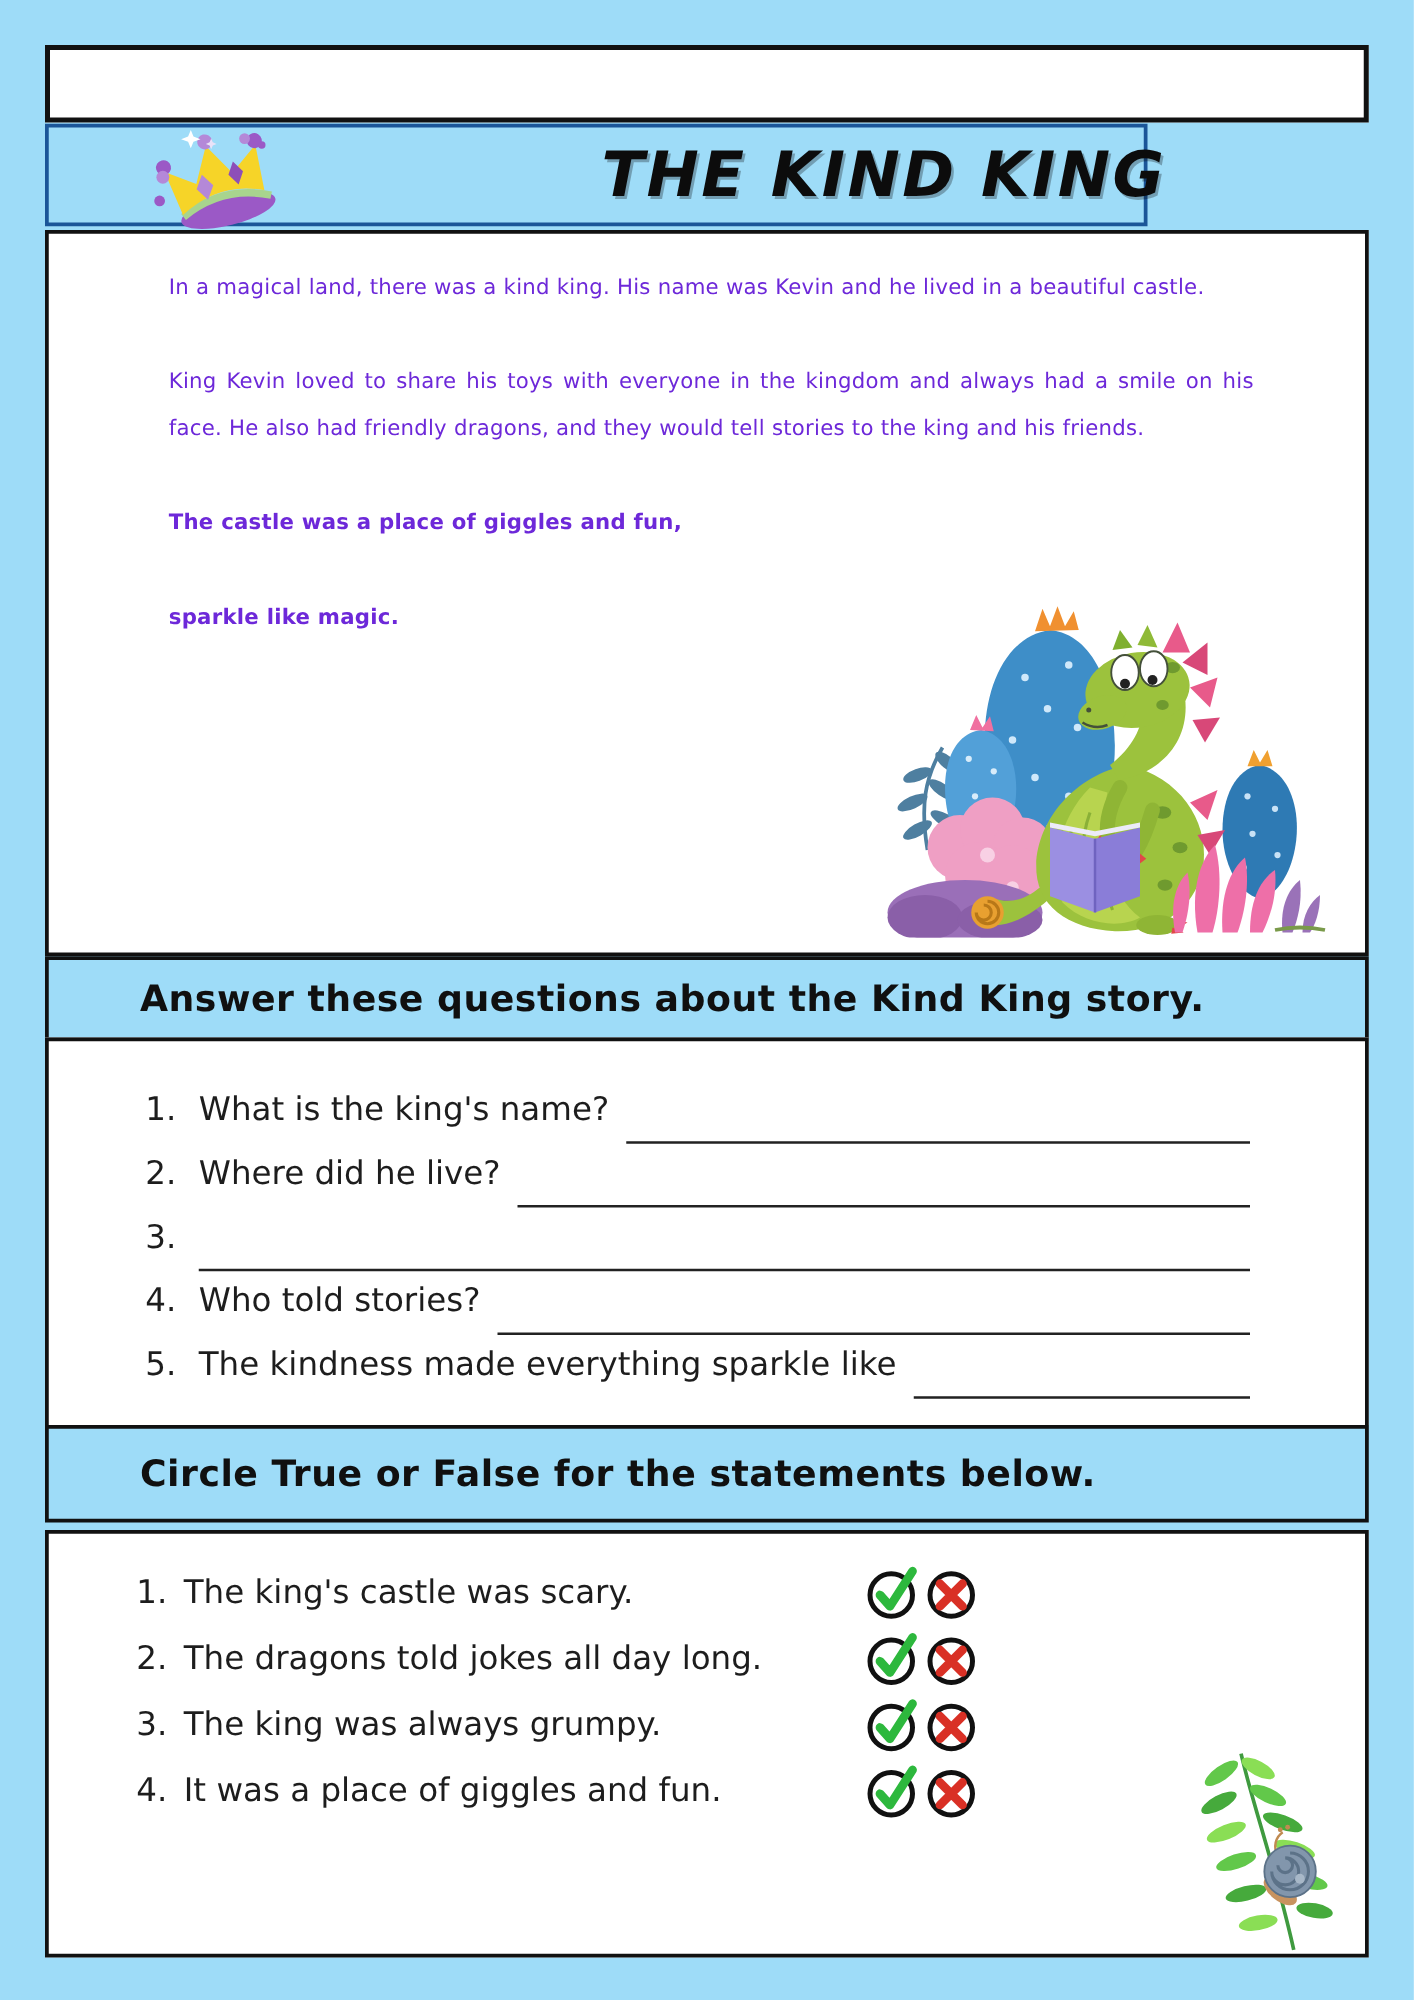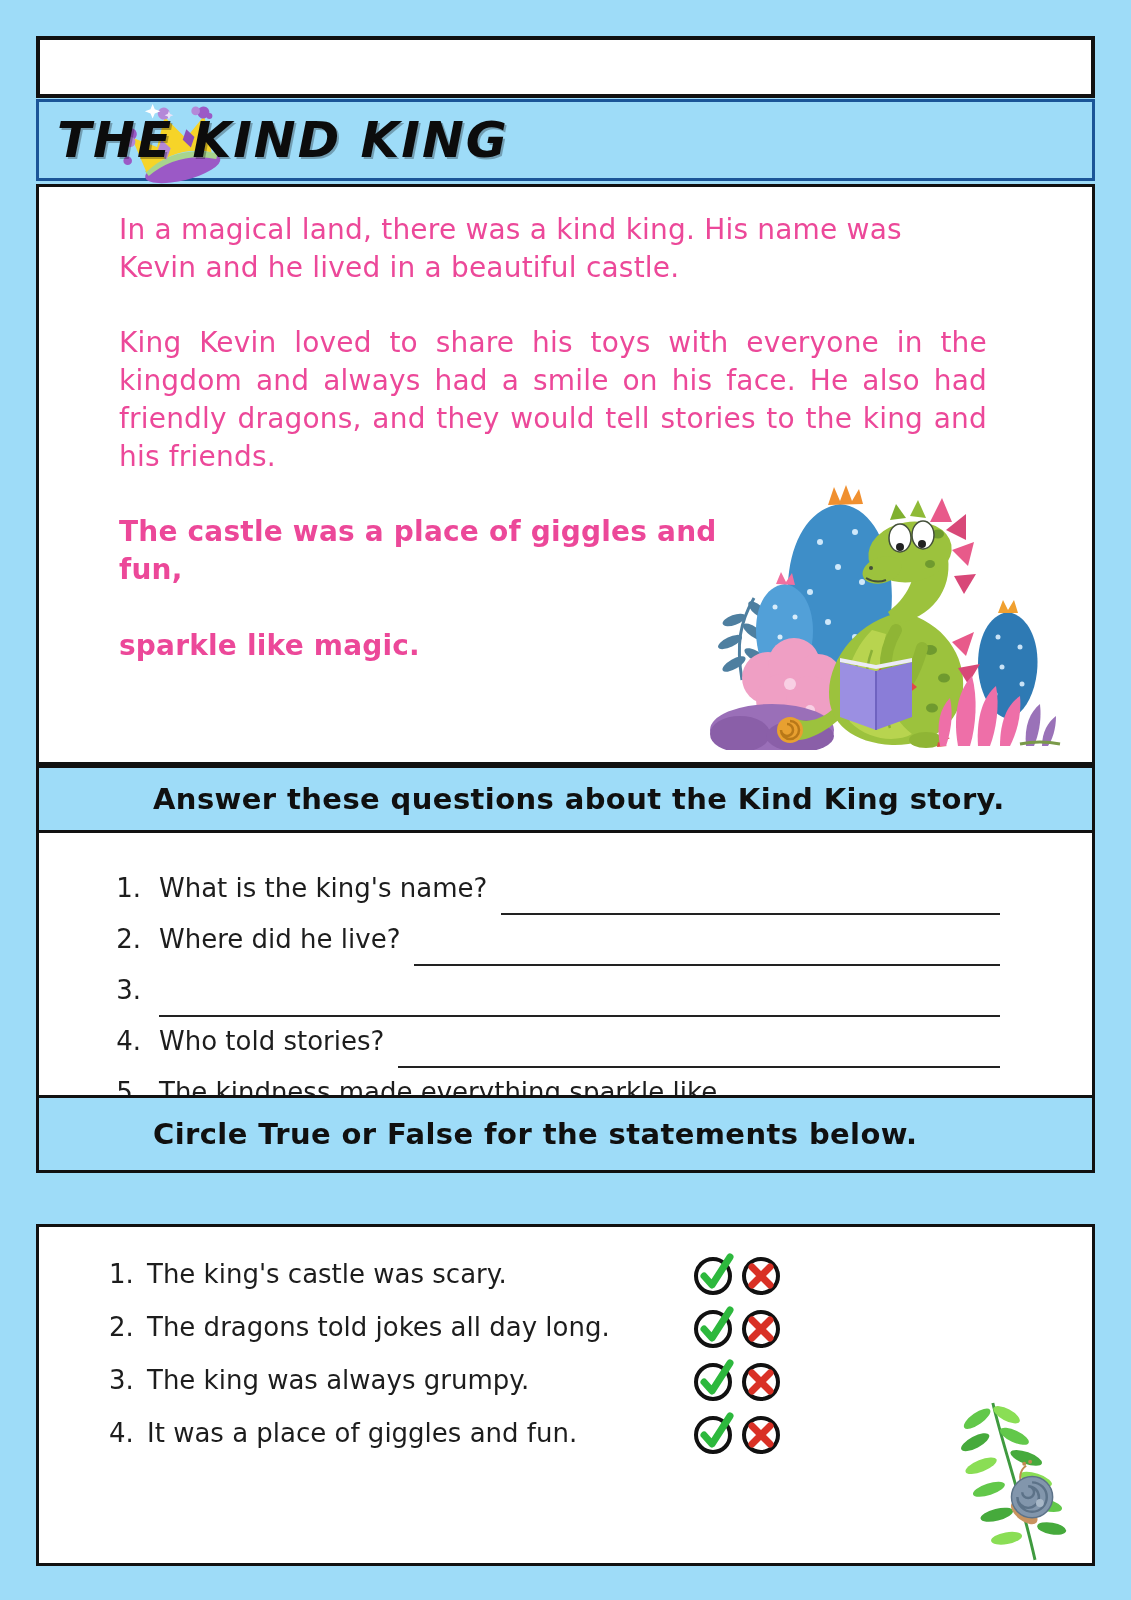--- a/index.html
+++ b/index.html
@@ -12,61 +12,61 @@
   .abs { position:absolute; }
 
   
   .name-box {
     left:36px; top:36px; width:1059px; height:62px;
     background:#ffffff; border:4px solid #111;
   }
 
   
   .title-band {
-    left:36px; top:99px; width:1059px; height:82px;
+    left:36px; top:99px; width:882px; height:82px;
     background:#9edcf8; border:3px solid #1b5598;
-    display:flex; align-items:center; justify-content:flex-start;
+    display:flex; align-items:center; justify-content:flex-end;
   }
   .crown-wrap { position:absolute; left:72px; top:2px; width:134px; height:86px; }
   .page-title {
     font-size:50px; font-weight:bold; font-style:italic;
     color:#0c0c0c; letter-spacing:2px;
     text-shadow:2px 2px 0 rgba(0,0,0,0.28);
     transform:translateX(18px);
     white-space:nowrap;
   }
 
   
   .panel { left:36px; width:1059px; background:#fff; border:3.5px solid #111; }
   .band  { left:36px; width:1059px; background:#9edcf8; border:3.5px solid #111;
            display:flex; align-items:center; }
   .band-label {
     font-size:29px; font-weight:bold; color:#101010;
-    letter-spacing:0.4px; padding-left:114px; white-space:nowrap;
+    letter-spacing:0.4px; padding-left:73px; white-space:nowrap;
   }
 
   
   .story-panel { top:184px; height:581px; }
-  .story-text { position:absolute; left:80px; top:24px; width:868px;
-                font-size:28px; line-height:38px; color:#ec4899; letter-spacing:0.2px; }
+  .story-text { position:absolute; left:96px; top:24px; width:868px;
+                font-size:17px; line-height:38px; color:#6d28d9; letter-spacing:0.2px; }
   .story-text p.justify { text-align:justify; }
   .story-text .pgap { height:37px; }
   .p3 { width:600px;font-weight:bold; }
   .dragon-wrap { position:absolute; right:30px; bottom:12px; width:372px; height:278px; }
 
   
   .q-band { top:765px; height:68px; }
   .q-panel { top:830px; height:322px; padding:40px 92px 0 62px; }
   .q-row { display:flex; align-items:baseline; height:51px; font-size:26px; color:#1d1d1d; }
   .q-num { flex:0 0 40px; text-align:right; margin-right:18px; }
   .q-text { white-space:nowrap; margin-right:14px; }
   .q-blank { flex:1 1 auto; border-bottom:2.5px solid #222; height:30px; align-self:flex-end; margin-bottom:9px; }
 
   
-  .tf-band { top:1095px; height:78px; }
+  .tf-band { top:1140px; height:78px; }
   .tf-panel { top:1224px; height:342px; padding:20px 0 0 70px; }
   .tf-row { display:flex; align-items:center; height:53px; font-size:26px; color:#1d1d1d; }
   .tf-num { flex:0 0 38px; }
   .tf-text { flex:0 0 545px; white-space:nowrap; }
   .tf-icons { display:flex; gap:5px; align-items:center; }
   .tf-icons svg { display:block; }
   .fern-wrap { position:absolute; right:6px; bottom:0px; width:152px; height:172px; }
 </style>
 </head>
 <body>

